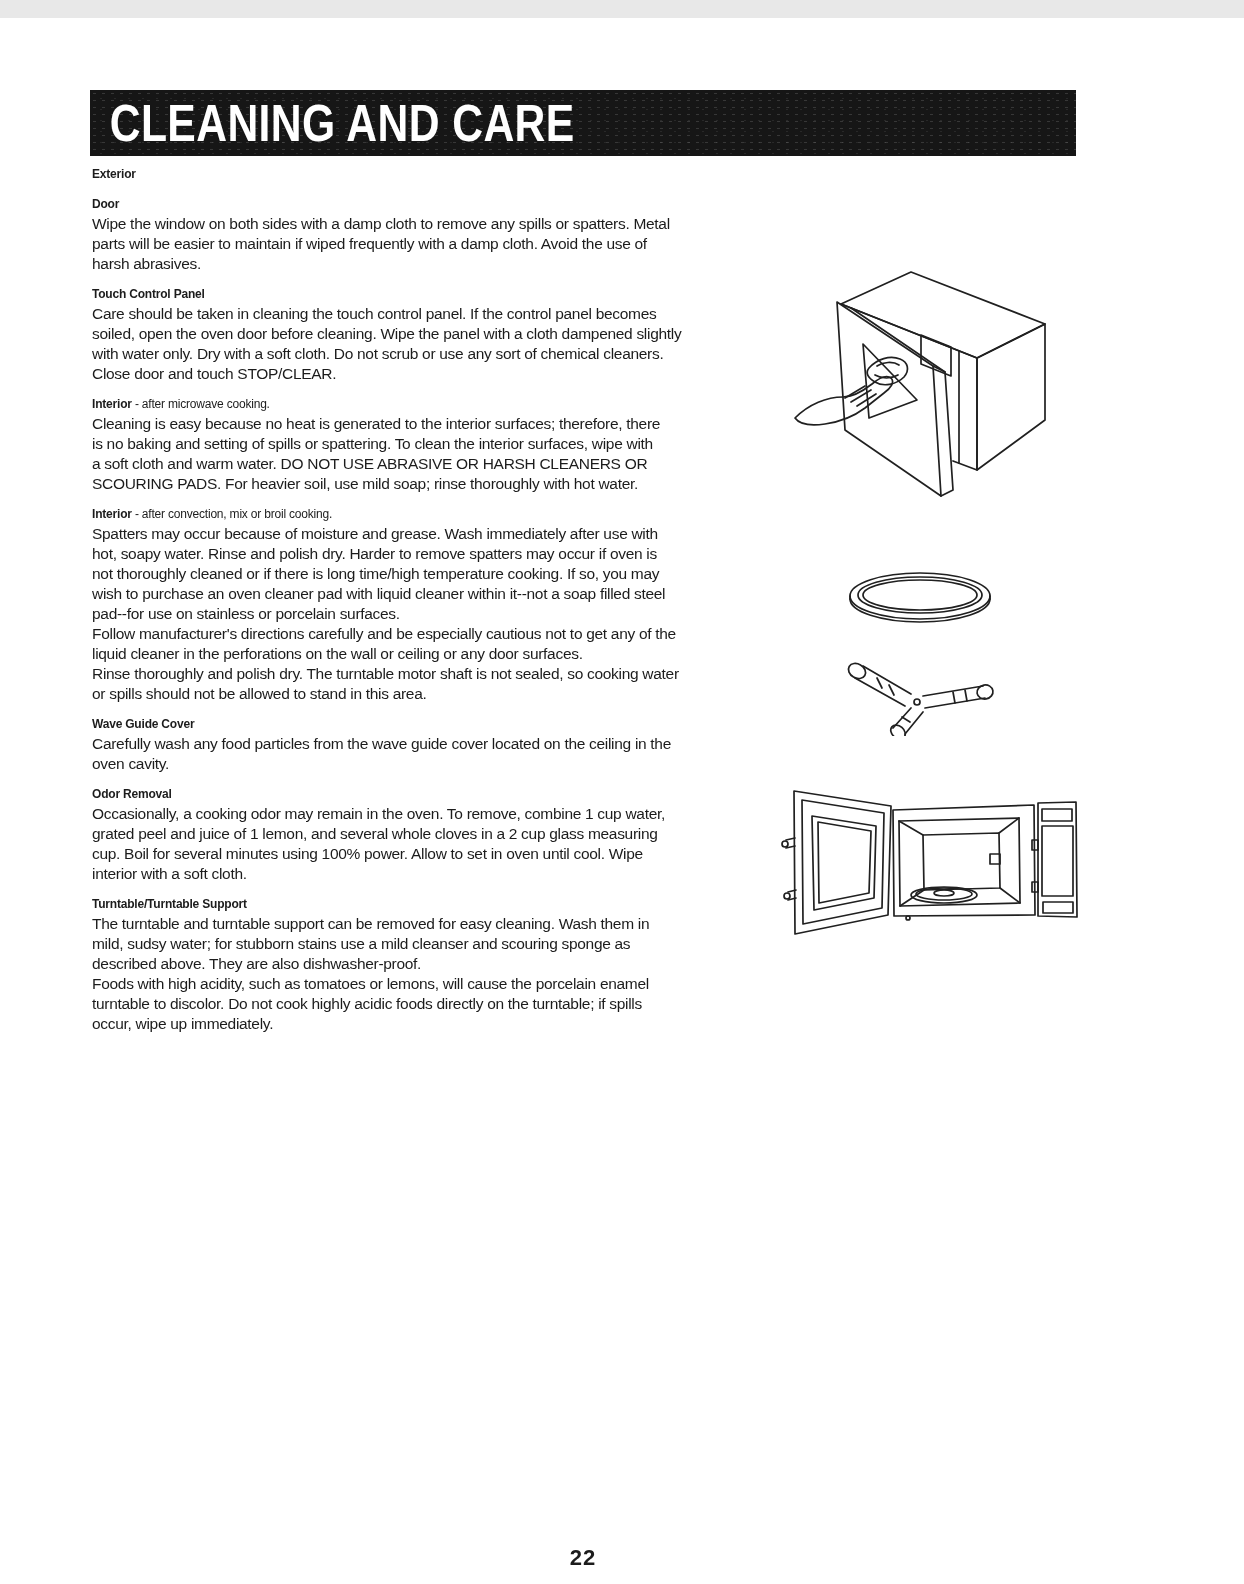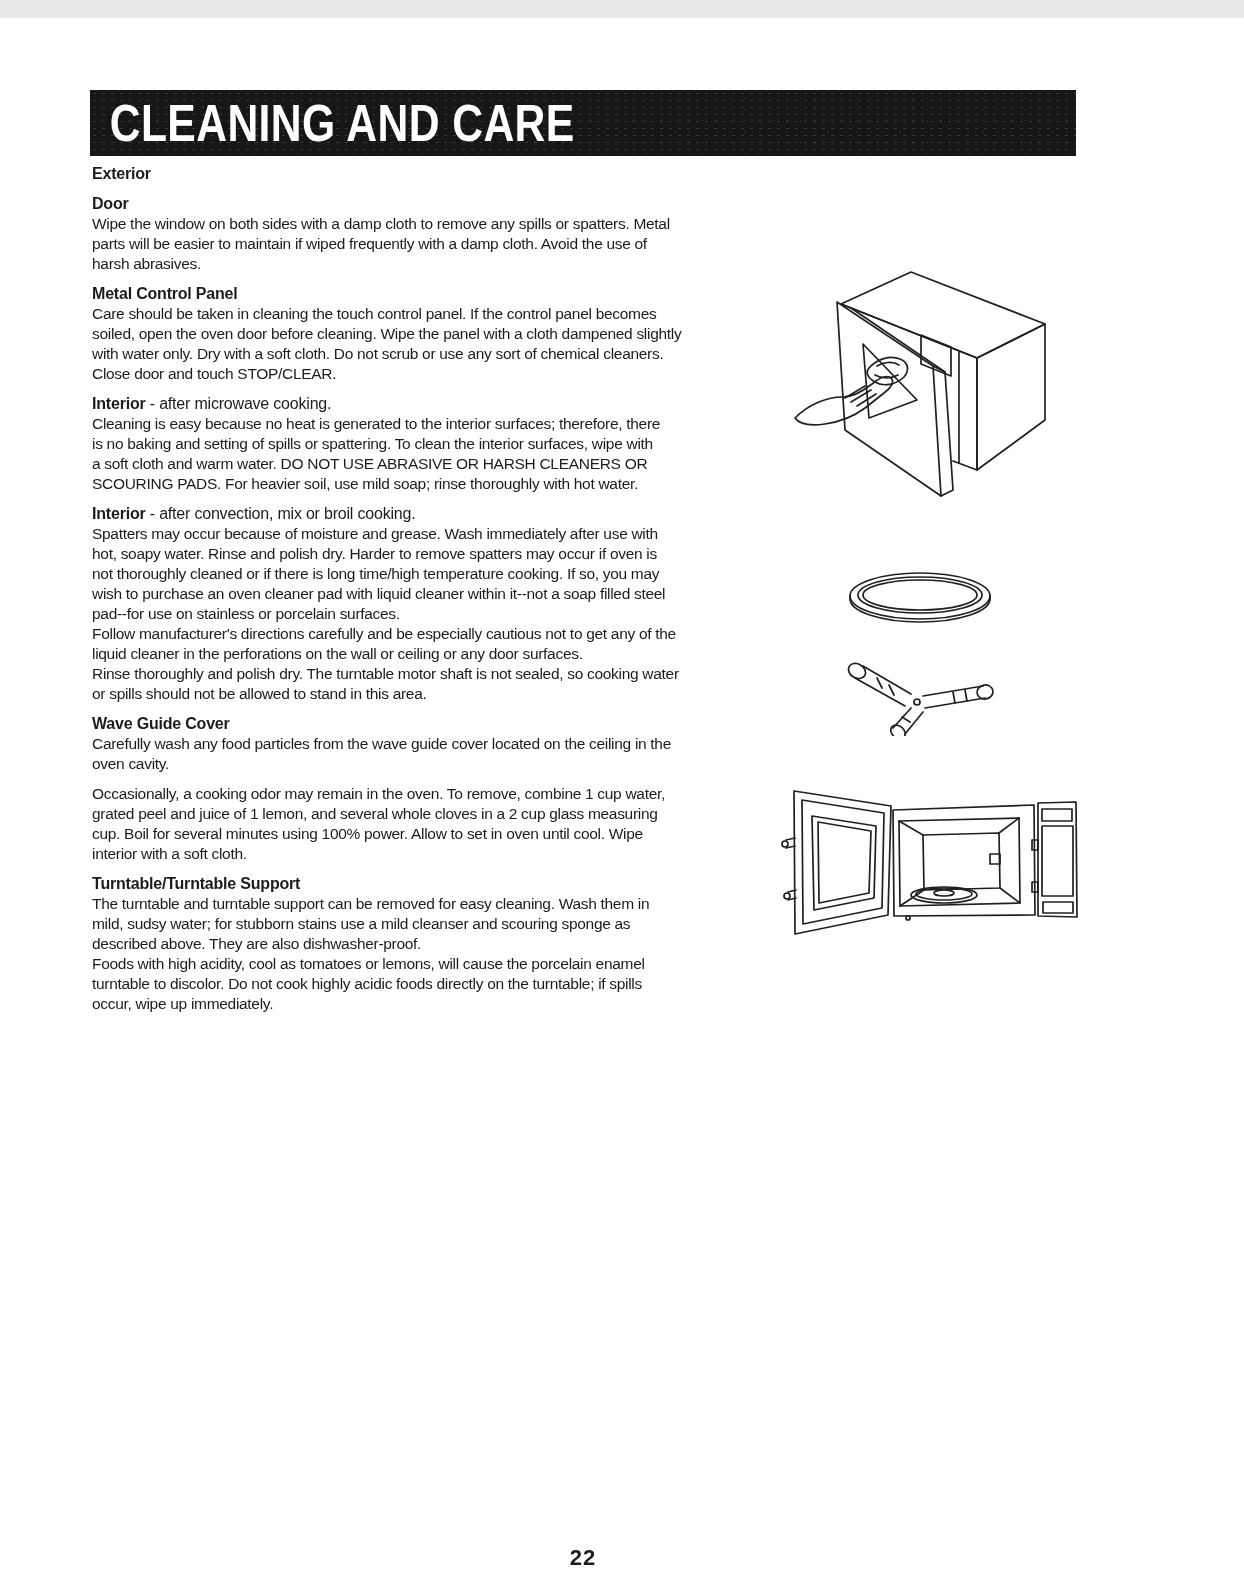--- a/index.html
+++ b/index.html
@@ -20,21 +20,21 @@
   }
   .banner-title {
     color:#ffffff; font-weight:bold; font-size:52px; line-height:1;
     padding-left:24px; letter-spacing:0.5px;
     transform:scaleX(0.82); transform-origin:left center;
     white-space:nowrap;
   }
   .content { position:absolute; left:92px; top:146px; width:1010px; }
   .sec { width:760px; margin:0 0 10px 0; }
   .sec.wide { width:1010px; }
-  .sec h3 { margin:0; font-size:16px; line-height:20px; font-weight:bold; letter-spacing:-0.2px; }
+  .sec h3 { margin:0; font-size:12px; line-height:20px; font-weight:bold; letter-spacing:-0.2px; }
   .sec h3 .rest { font-weight:normal; }
   .sec p {
     margin:0; font-size:15.5px; line-height:20px; text-align:left;
     letter-spacing:-0.3px; white-space:pre-line;
   }
   .sec.wide p { letter-spacing:-0.5px; }
   .illo { position:absolute; }
   .illo svg { display:block; }
   .illo path, .illo ellipse, .illo circle, .illo rect {
     fill:none; stroke:#202020; stroke-width:1.7; stroke-linejoin:round; stroke-linecap:round;
@@ -60,21 +60,21 @@
     </div>
 
     <div class="sec">
       <h3><b>Door</b><span class="rest"></span></h3>
       <p>Wipe the window on both sides with a damp cloth to remove any spills or spatters. Metal
 parts will be easier to maintain if wiped frequently with a damp cloth. Avoid the use of
 harsh abrasives.</p>
     </div>
 
     <div class="sec">
-      <h3><b>Metal Control Panel</b><span class="rest"></span></h3>
+      <h3><b>Touch Control Panel</b><span class="rest"></span></h3>
       <p>Care should be taken in cleaning the touch control panel. If the control panel becomes
 soiled, open the oven door before cleaning. Wipe the panel with a cloth dampened slightly
 with water only. Dry with a soft cloth. Do not scrub or use any sort of chemical cleaners.
 Close door and touch STOP/CLEAR.</p>
     </div>
 
     <div class="sec">
       <h3><b>Interior</b><span class="rest"> - after microwave cooking.</span></h3>
       <p>Cleaning is easy because no heat is generated to the interior surfaces; therefore, there
 is no baking and setting of spills or spattering. To clean the interior surfaces, wipe with
@@ -95,32 +95,33 @@
 or spills should not be allowed to stand in this area.</p>
     </div>
 
     <div class="sec">
       <h3><b>Wave Guide Cover</b><span class="rest"></span></h3>
       <p>Carefully wash any food particles from the wave guide cover located on the ceiling in the
 oven cavity.</p>
     </div>
 
     <div class="sec">
+      <h3><b>Odor Removal</b><span class="rest"></span></h3>
       <p>Occasionally, a cooking odor may remain in the oven. To remove, combine 1 cup water,
 grated peel and juice of 1 lemon, and several whole cloves in a 2 cup glass measuring
 cup. Boil for several minutes using 100% power. Allow to set in oven until cool. Wipe
 interior with a soft cloth.</p>
     </div>
 
     <div class="sec">
       <h3><b>Turntable/Turntable Support</b><span class="rest"></span></h3>
       <p>The turntable and turntable support can be removed for easy cleaning. Wash them in
 mild, sudsy water; for stubborn stains use a mild cleanser and scouring sponge as
 described above. They are also dishwasher-proof.</p>
-      <p>Foods with high acidity, cool as tomatoes or lemons, will cause the porcelain enamel
+      <p>Foods with high acidity, such as tomatoes or lemons, will cause the porcelain enamel
 turntable to discolor. Do not cook highly acidic foods directly on the turntable; if spills
 occur, wipe up immediately.</p>
     </div>
 
   </div>
 
   <div class="illo" style="left:793px; top:240px;">
     <svg width="290" height="245" viewBox="0 0 290 245">
 
       <path d="M48,46 L118,14 L252,66 L184,100 Z"></path>

